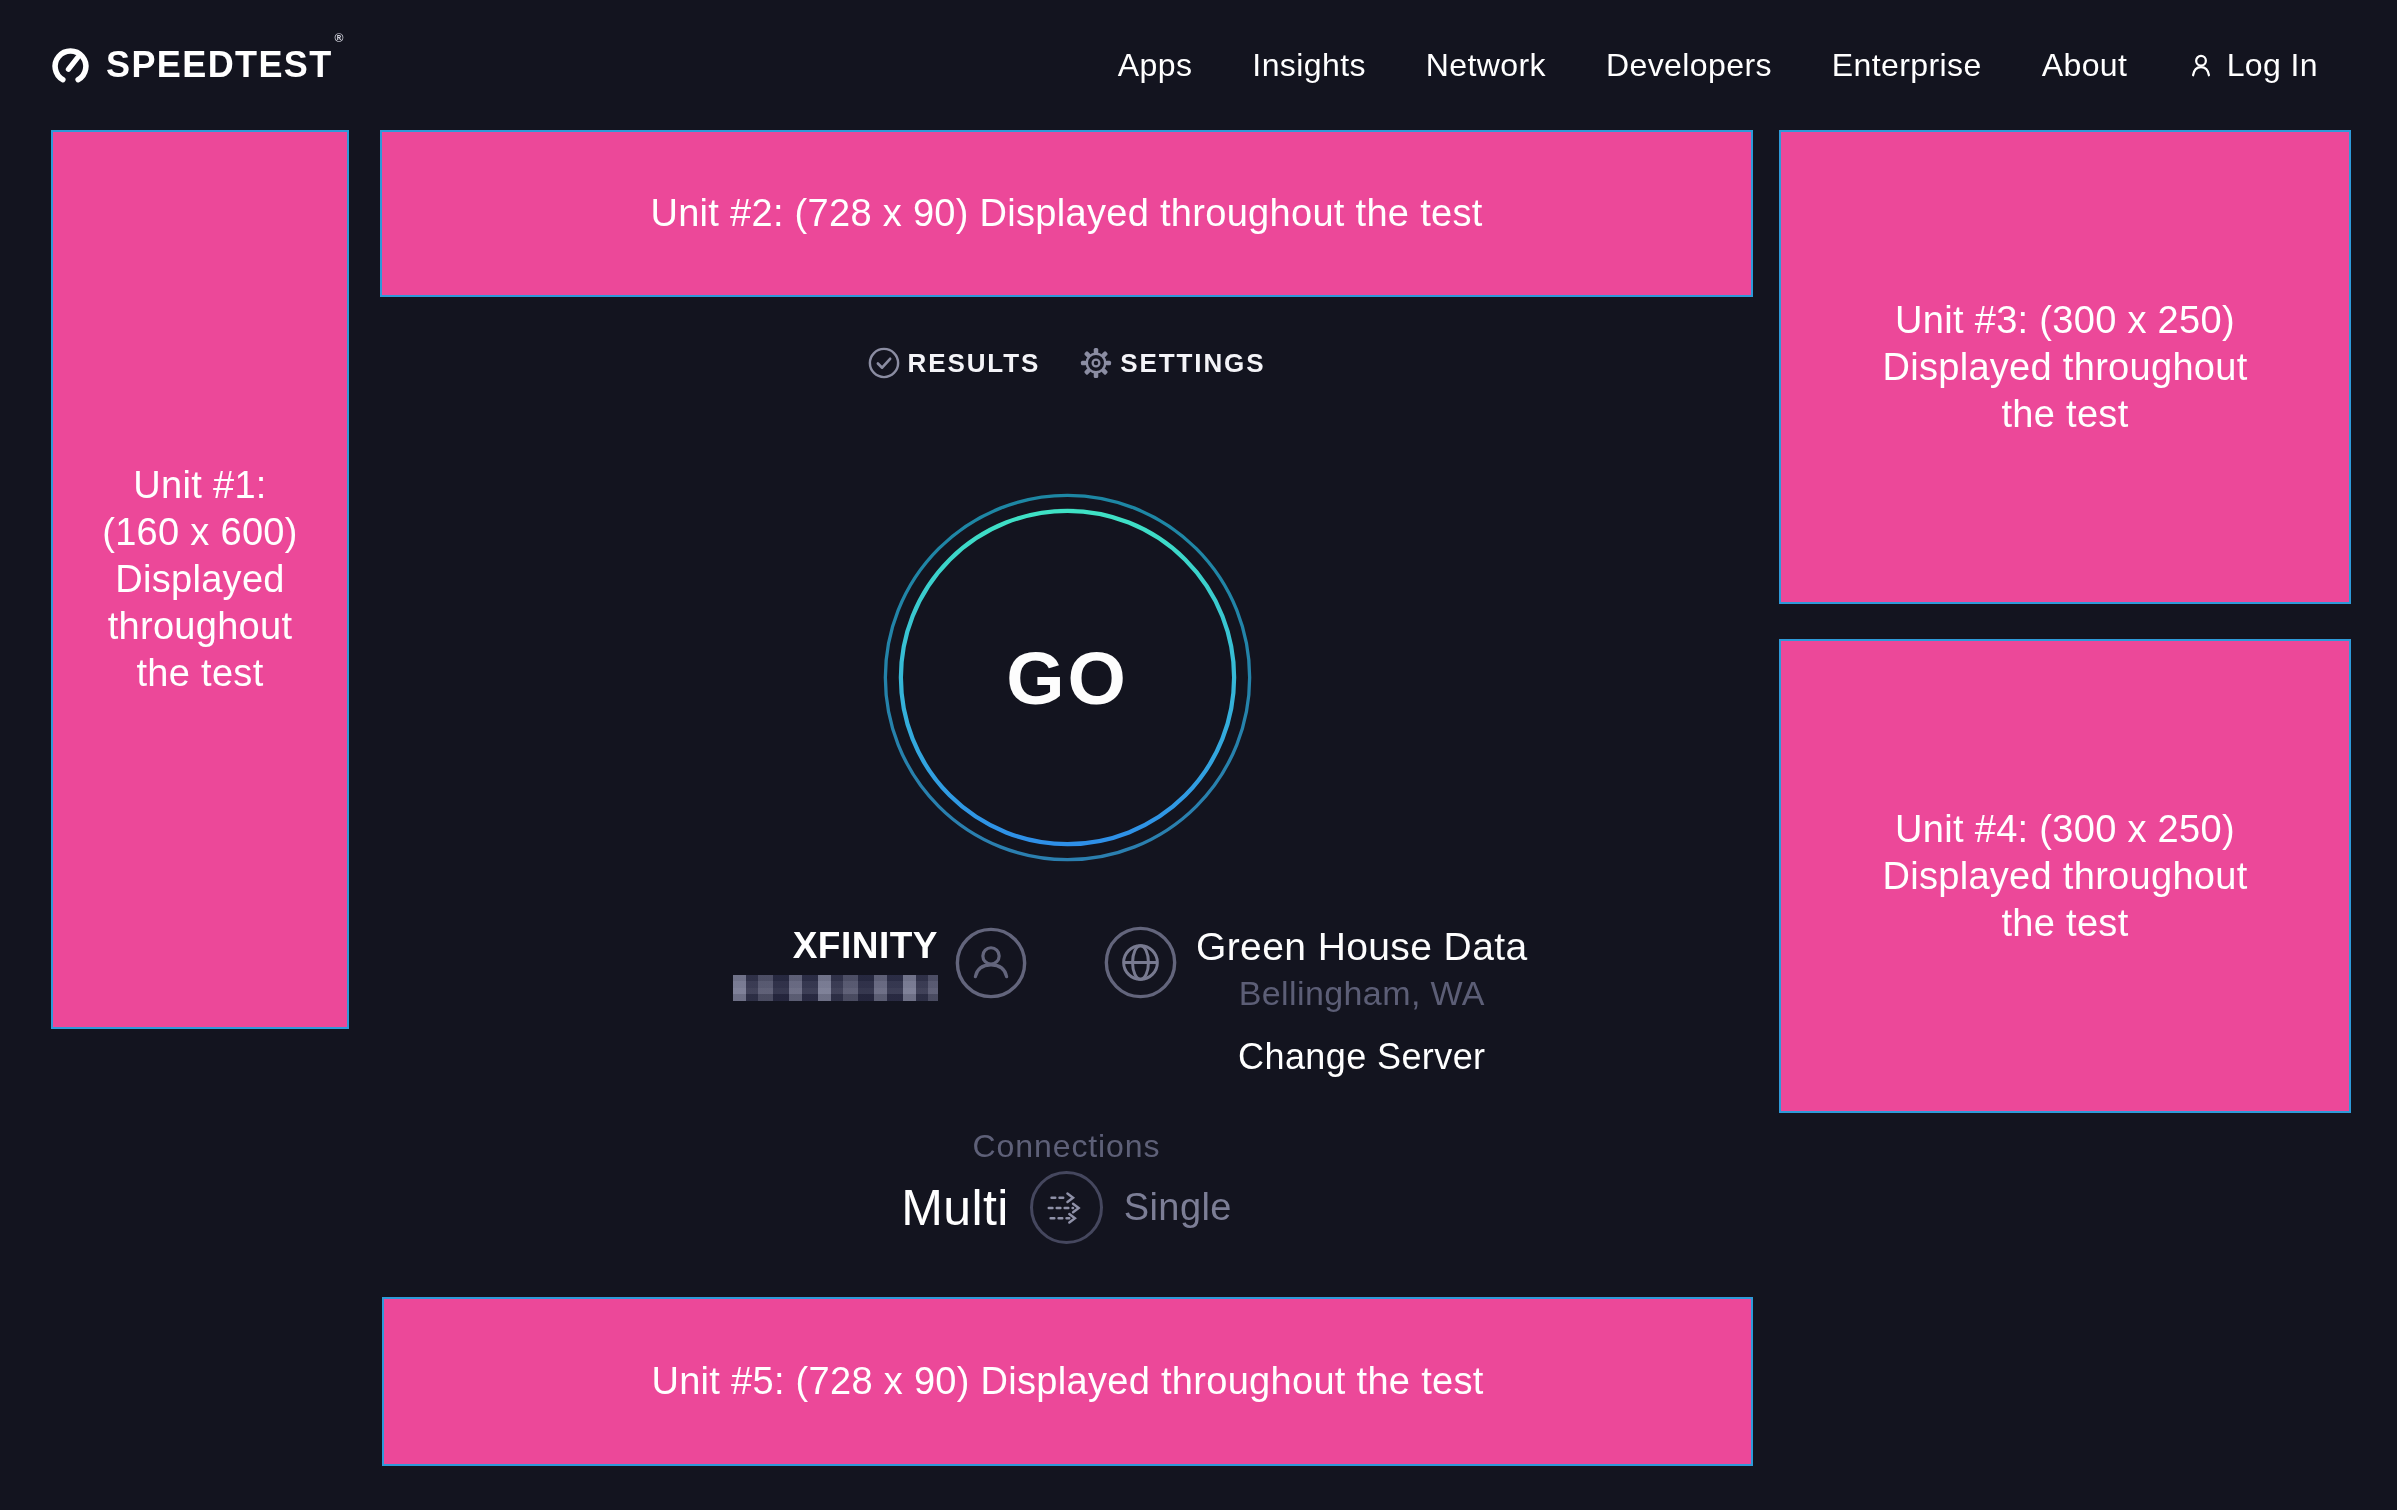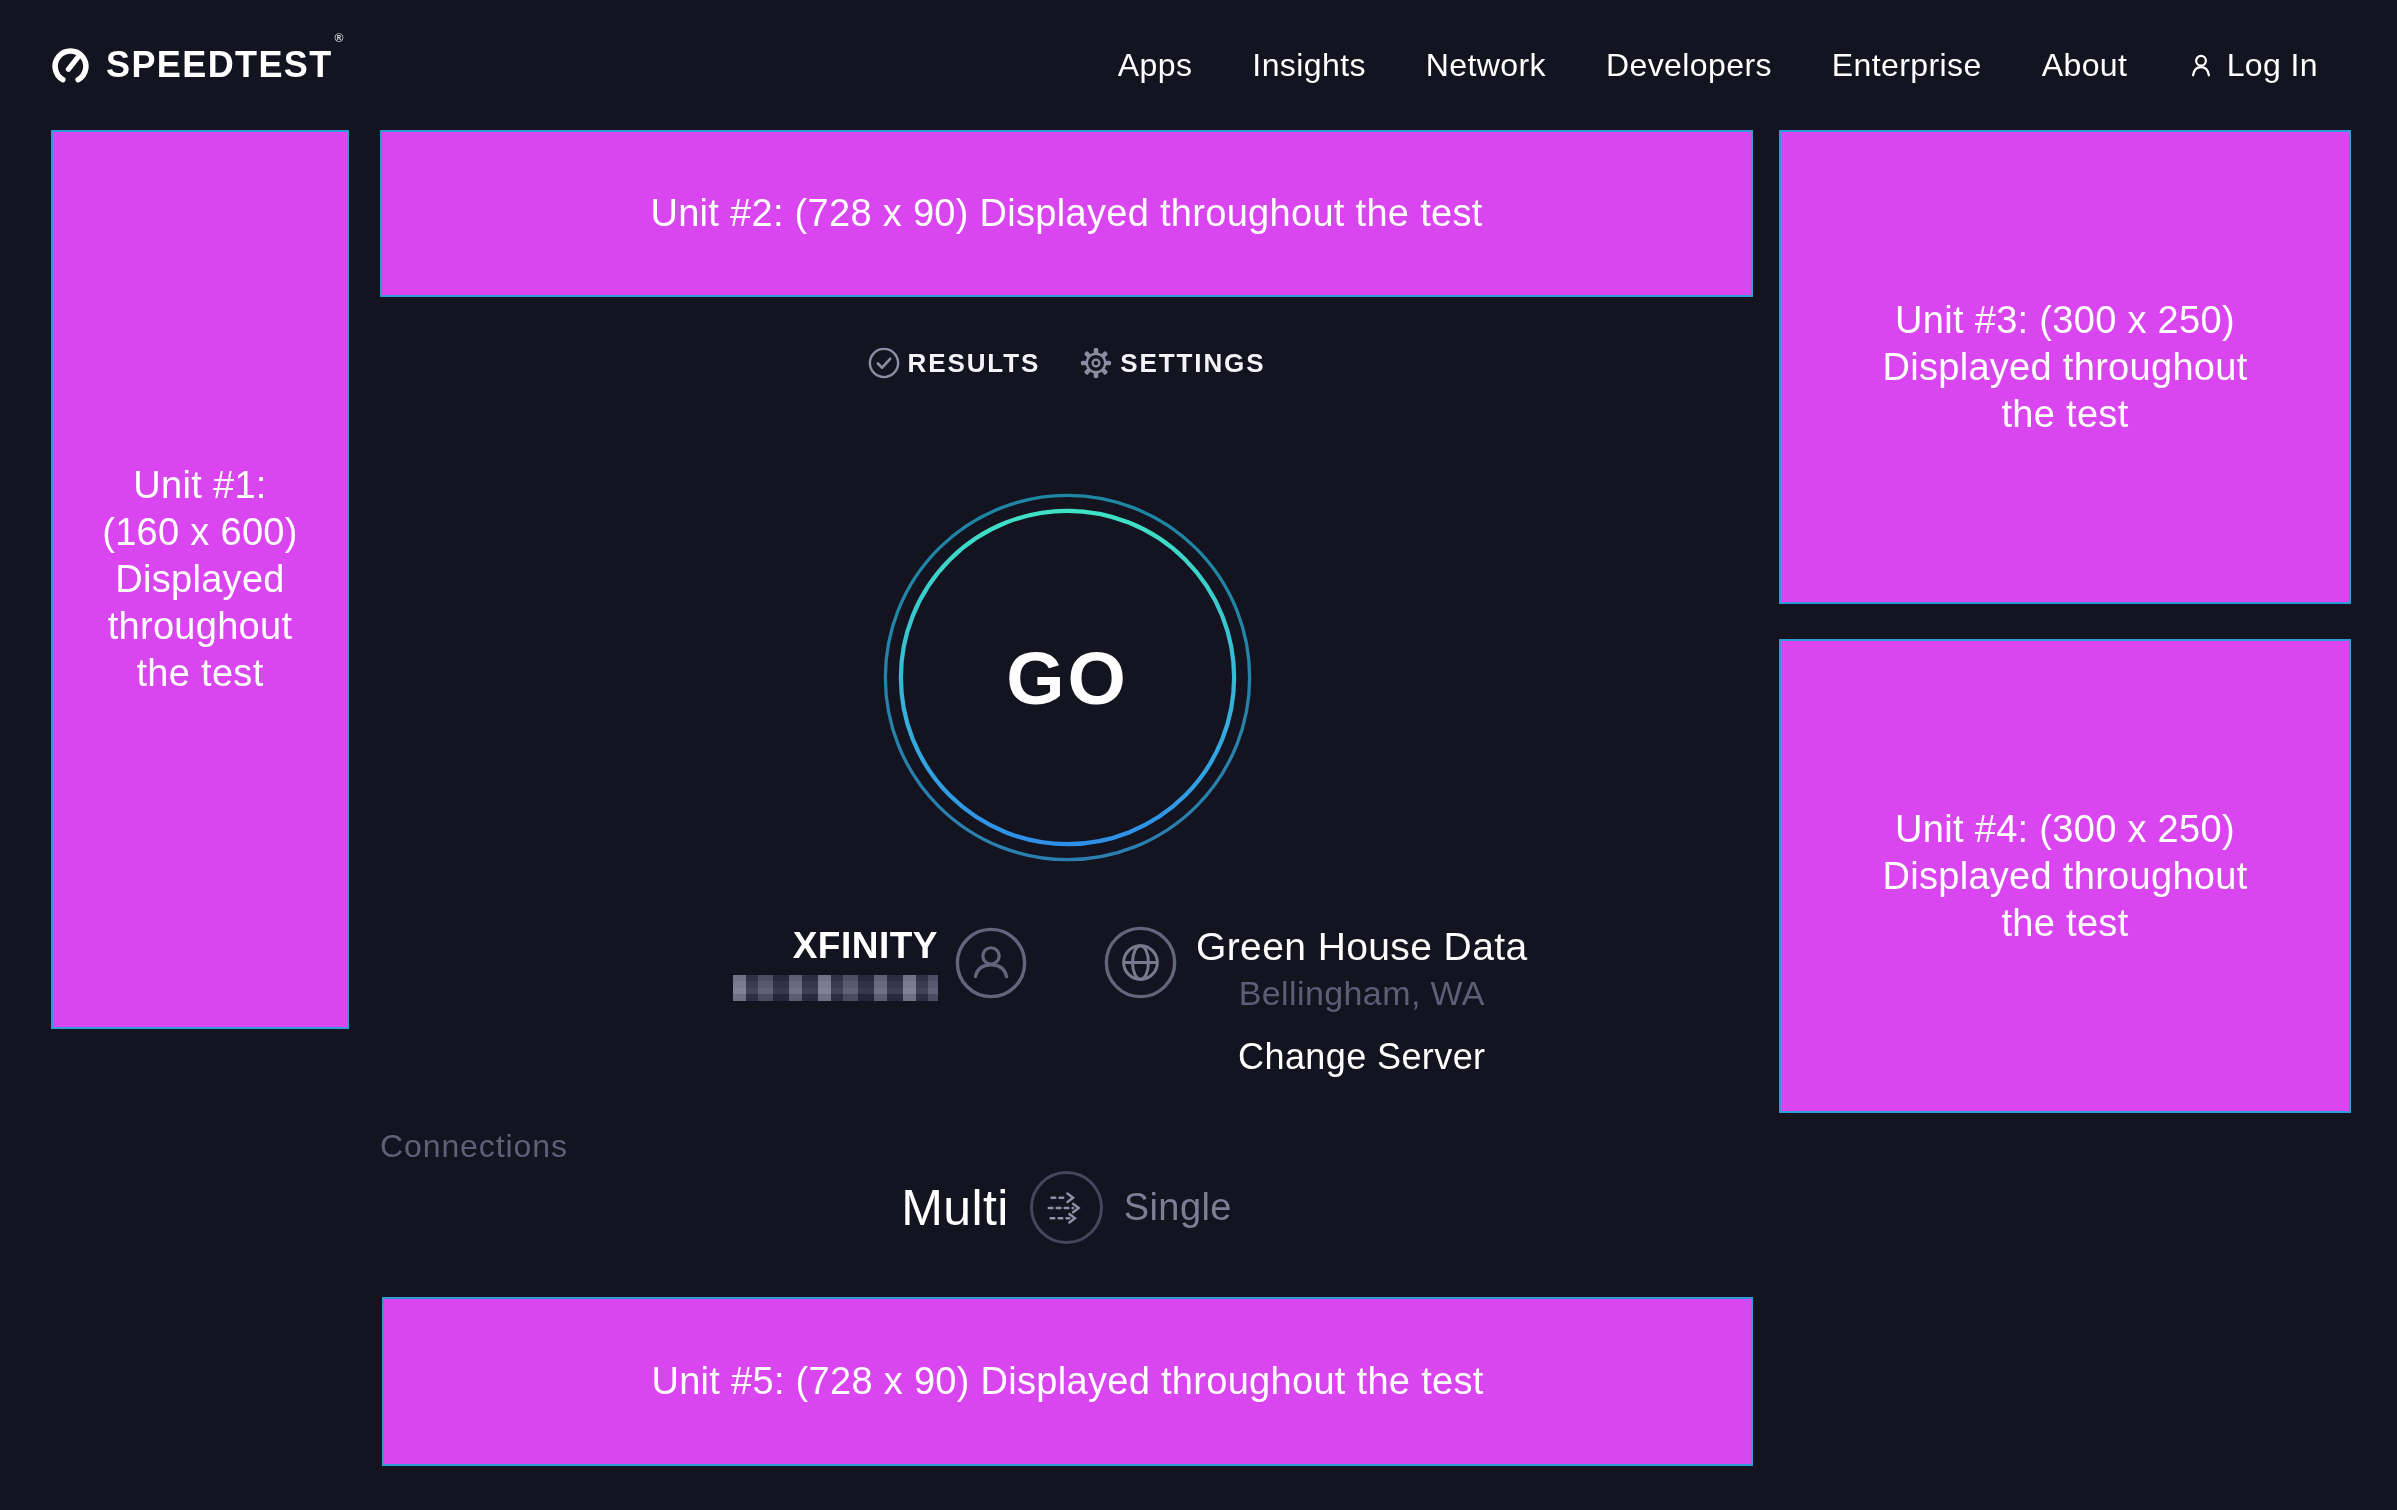--- a/index.html
+++ b/index.html
@@ -15,21 +15,21 @@
     display:flex; align-items:center; padding:0 79px 0 50px;
   }
   .logo { display:flex; align-items:center; gap:15px; cursor:pointer; }
   .logo-text { font-size:36px; font-weight:700; letter-spacing:1.4px; }
   .logo-tm { font-size:12.2px; vertical-align:top; position:relative; top:-13px; left:1.9px; color:#cfd0da; }
   .nav { margin-left:auto; display:flex; align-items:center; gap:60px; }
   .nav-item { font-size:32px; color:#ffffff; letter-spacing:0.4px; cursor:pointer; white-space:nowrap; }
   .login { display:flex; align-items:center; gap:11.3px; cursor:pointer; }
   
   .ad {
-    position:absolute; background:#d946ef; border:2.8px solid #2e9ad8;
+    position:absolute; background:#ec4899; border:2.8px solid #2e9ad8;
     display:flex; align-items:center; justify-content:center; text-align:center;
     cursor:pointer;
   }
   .ad-text { font-size:38px; line-height:47px; color:#fff; white-space:pre-line; letter-spacing:0.3px; }
   .ad-unit1 { left:51px;   top:130px;  width:298px;  height:899px; }
   .ad-unit2 { left:380px;  top:130px;  width:1373px; height:167px;  }
   .ad-unit3 { left:1779px; top:130px;  width:572px;  height:474px;  }
   .ad-unit4 { left:1779px; top:639px;  width:572px;  height:474px;  }
   .ad-unit5 { left:382px;  top:1297px; width:1371px; height:169px;  }
   
@@ -58,21 +58,21 @@
       repeating-linear-gradient(0deg, rgba(18,19,36,.65) 0 6.6px, rgba(165,165,195,.30) 6.6px 13px,
         rgba(92,94,122,.40) 13px 20px, rgba(28,30,52,.55) 20px 26px);
   }
   .icon-badge { position:absolute; cursor:pointer; }
   .server-block { position:absolute; top:927px; left:1196px; text-align:center; }
   .server-name { font-size:39px; letter-spacing:0.4px; line-height:40px; color:#fdfdfd; cursor:pointer; }
   .server-loc  { font-size:34px; color:#5c5e76; margin-top:7px; letter-spacing:0.4px; }
   .server-change { font-size:36px; color:#ffffff; margin-top:22.6px; letter-spacing:0.4px; cursor:pointer; display:inline-block; }
   
   .conn-label {
-    position:absolute; top:1128px; left:380px; width:1373px; text-align:left;
+    position:absolute; top:1128px; left:380px; width:1373px; text-align:center;
     font-size:32px; color:#5e6078; letter-spacing:0.9px;
   }
   .conn-row {
     position:absolute; top:1171px; left:380px; width:1373px;
     display:flex; justify-content:center; align-items:center; gap:21px;
   }
   .conn-multi  { font-size:50px; color:#ffffff; letter-spacing:0.4px; cursor:pointer; }
   .conn-single { font-size:38px; color:#7c7e96; letter-spacing:0.4px; cursor:pointer; }
   .conn-toggle {
     width:73px; height:73px; border:3.8px solid #45475e; border-radius:50%;

